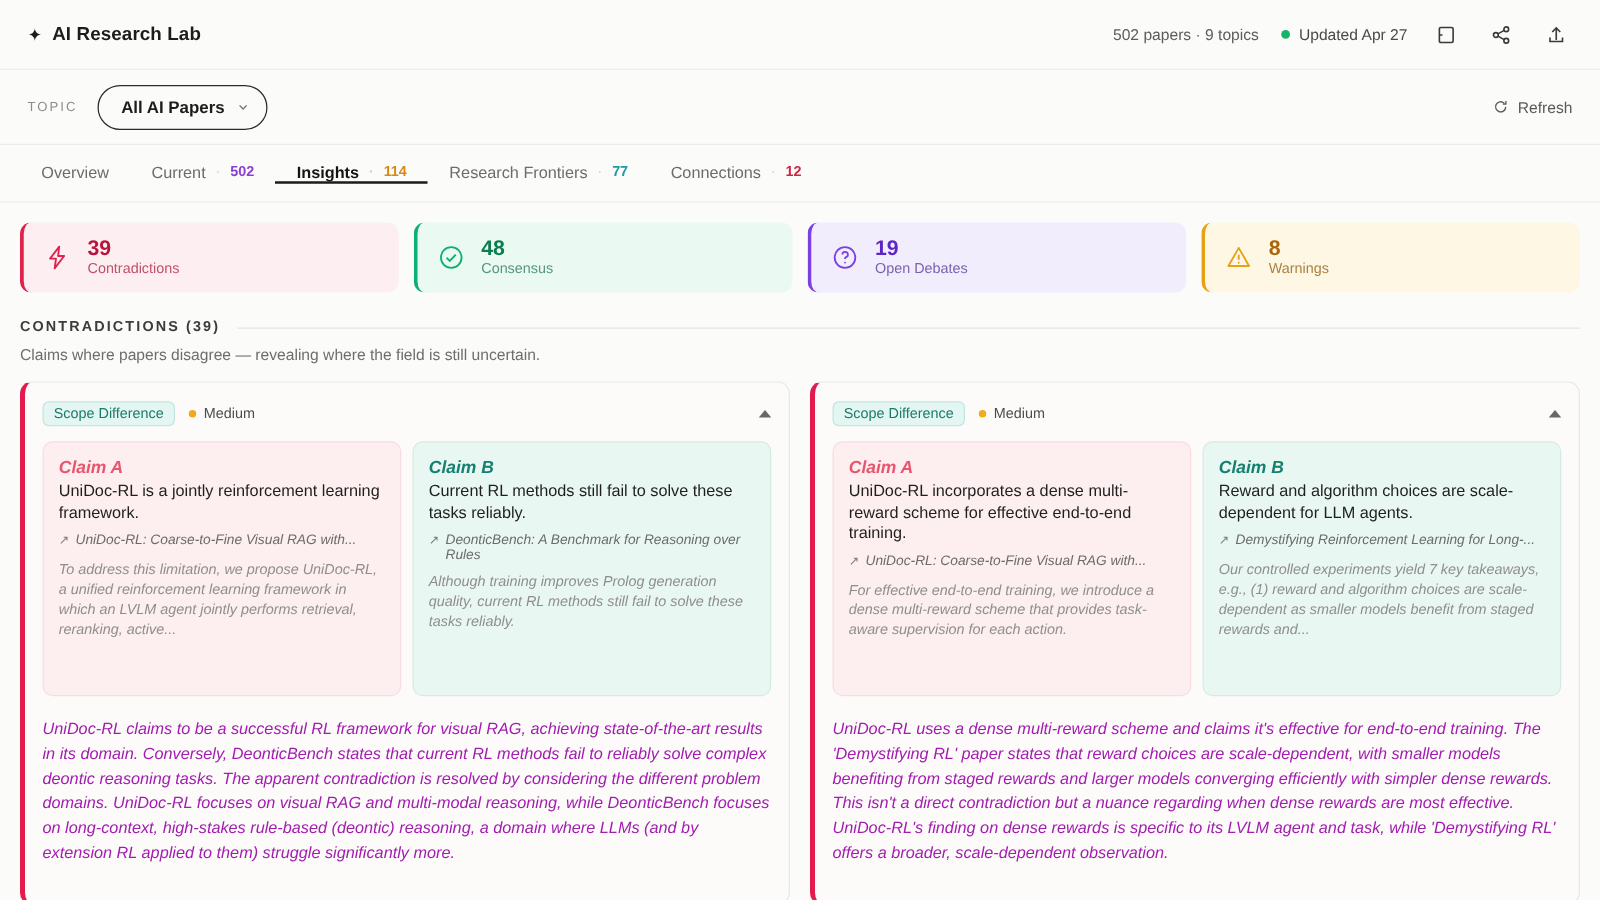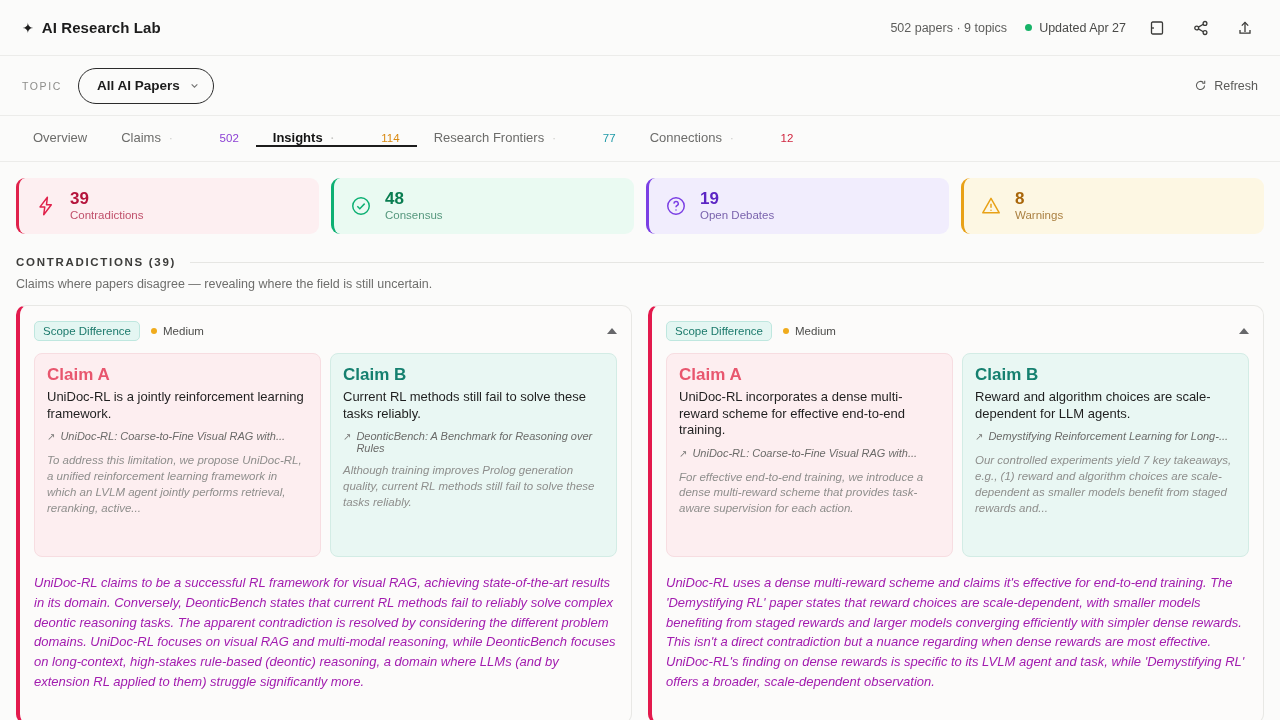--- a/index.html
+++ b/index.html
@@ -85,21 +85,21 @@
   .tab {
     display: flex; align-items: center; gap: 8px;
     padding: 0 17px; cursor: pointer;
     font-size: 13px; color: #6c6c6a;
     border-bottom: 2px solid transparent;
     position: relative; white-space: nowrap;
   }
   .tab:first-child { padding-left: 11px; }
   .tab.active { color: #141414; font-weight: bold; border-bottom-color: #1c1c1c; }
   .tab-sep { color: #c9c9c6; font-size: 11px; }
-  .tab-count { font-size: 11.5px; font-weight: normal; margin-left: 39px; }
+  .tab-count { font-size: 11.5px; font-weight: bold; }
 
   
   .stats {
     display: flex; gap: 12px;
     padding: 16px 16px 0 16px;
   }
   .stat {
     flex: 1 1 0; height: 56px;
     border-radius: 9px;
     display: flex; align-items: center; gap: 13px;
@@ -163,21 +163,21 @@
     border-bottom: 6px solid #67676a;
   }
 
   .claims { display: flex; gap: 9px; margin-top: 12px; }
   .claim {
     flex: 1 1 0; border-radius: 8px; padding: 11px 12px 12px 12px;
     height: 204px; overflow: hidden;
   }
   .claim.a { background: #fdeef0; border: 1px solid #f7dde1; }
   .claim.b { background: #e9f7f3; border: 1px solid #d3ece5; }
-  .claim-lbl { font-size: 17px; font-weight: bold; margin-bottom: 4px; }
+  .claim-lbl { font-size: 14px; font-weight: bold; margin-bottom: 4px; font-style: italic; }
   .claim.a .claim-lbl { color: #e8566e; }
   .claim.b .claim-lbl { color: #15806f; }
   .claim-text { font-size: 13px; line-height: 1.27; color: #1f1f1f; }
   .claim-src {
     margin-top: 8px; font-size: 11px; font-style: italic; color: #6b6b69;
     display: flex; gap: 5px; align-items: flex-start;
   }
   .arrow-ne { flex: 0 0 auto; font-style: normal; font-size: 10px; color: #7a7a78; line-height: 1.4; }
   .claim-quote {
     margin-top: 9px; font-size: 11.5px; font-style: italic; line-height: 1.38; color: #8e8e8c;
@@ -243,21 +243,21 @@
     </svg>
     <span>Refresh</span>
   </button>
 </div>
 
 <div class="tabs">
   <div class="tab">
     <span>Overview</span>
   </div>
   <div class="tab">
-    <span>Claims</span>
+    <span>Current</span>
     <span class="tab-sep">·</span>
     <span class="tab-count" id="c1" style="color: rgb(139, 63, 212);">502</span>
   </div>
   <div class="tab active">
     <span>Insights</span>
     <span class="tab-sep">·</span>
     <span class="tab-count" id="c2" style="color: rgb(217, 138, 18);">114</span>
   </div>
   <div class="tab">
     <span>Research Frontiers</span>

